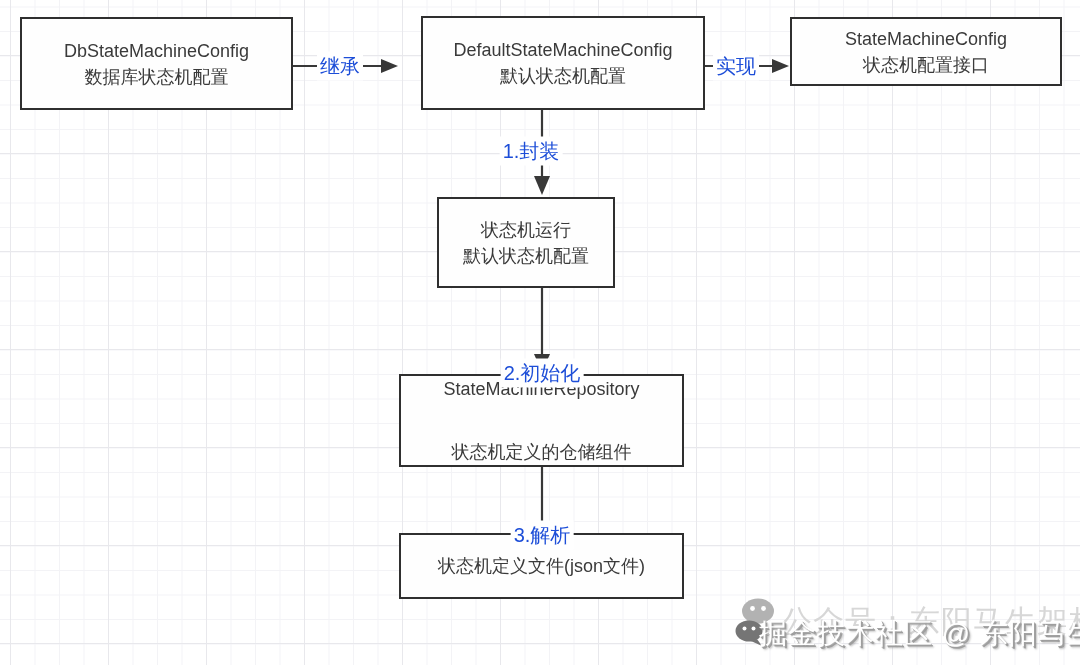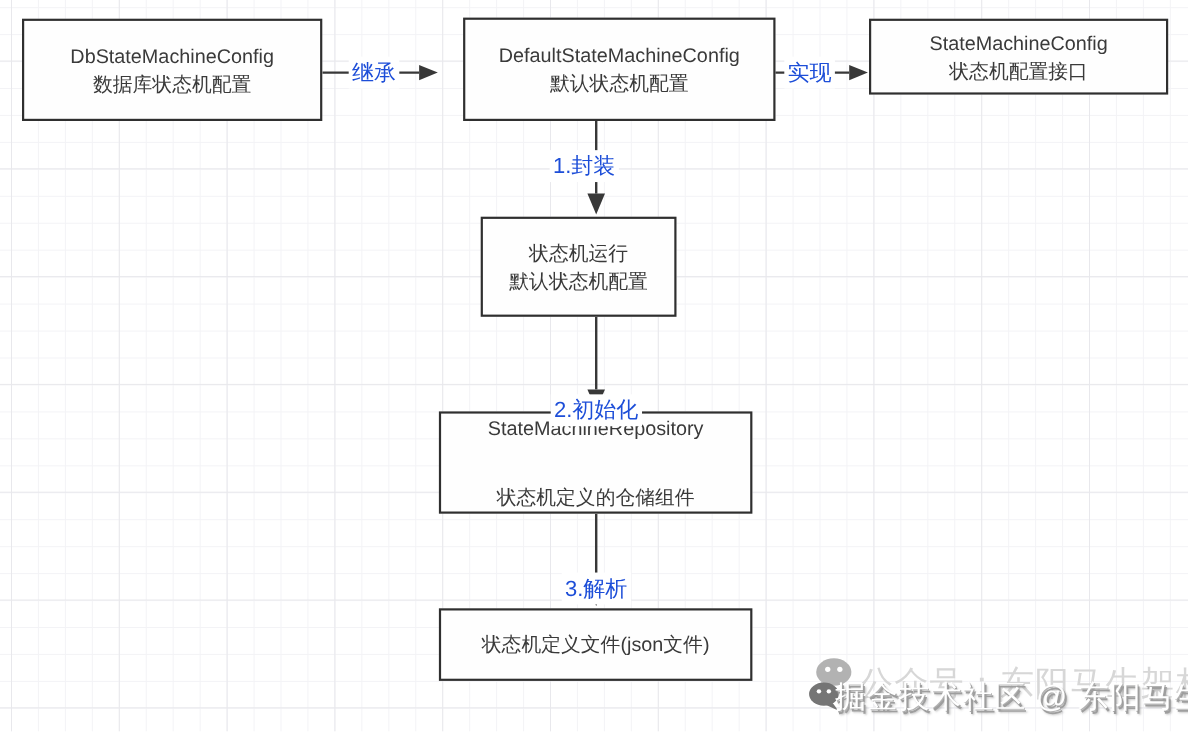--- a/index.html
+++ b/index.html
@@ -42,21 +42,21 @@
     color: #3a3a3a;
     font-size: 18px;
     line-height: 26px;
     z-index: 2;
   }
   .n1 { left: 20px;  top: 17px;  width: 273px; height: 93px; }
   .n2 { left: 421px; top: 16px;  width: 284px; height: 94px; }
   .n3 { left: 790px; top: 17px;  width: 272px; height: 69px; }
   .n4 { left: 437px; top: 197px; width: 178px; height: 91px; }
   .n5 { left: 399px; top: 374px; width: 285px; height: 93px; justify-content: space-between; }
-  .n6 { left: 399px; top: 553px; width: 285px; height: 66px; }
+  .n6 { left: 399px; top: 533px; width: 285px; height: 66px; }
   .edge-label {
     position: absolute;
     transform: translate(-50%, -50%);
     background: #ffffff;
     padding: 1px 3px;
     font-size: 20px;
     color: #1d4ed8;
     white-space: nowrap;
     z-index: 3;
   }

